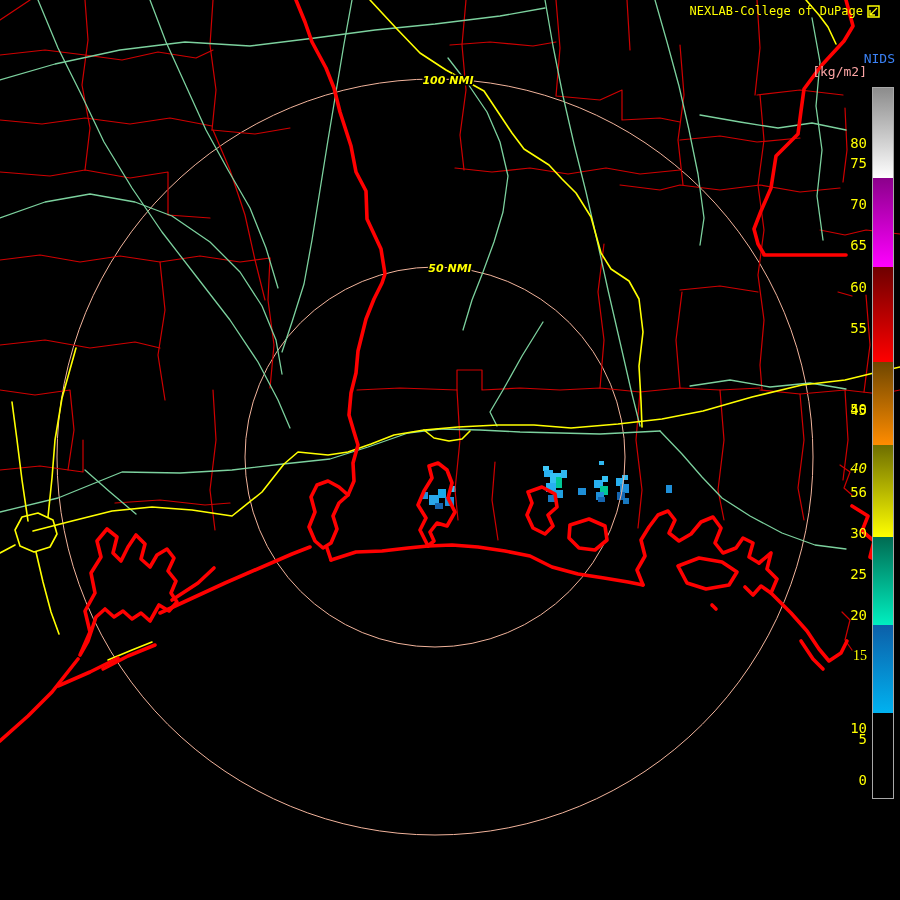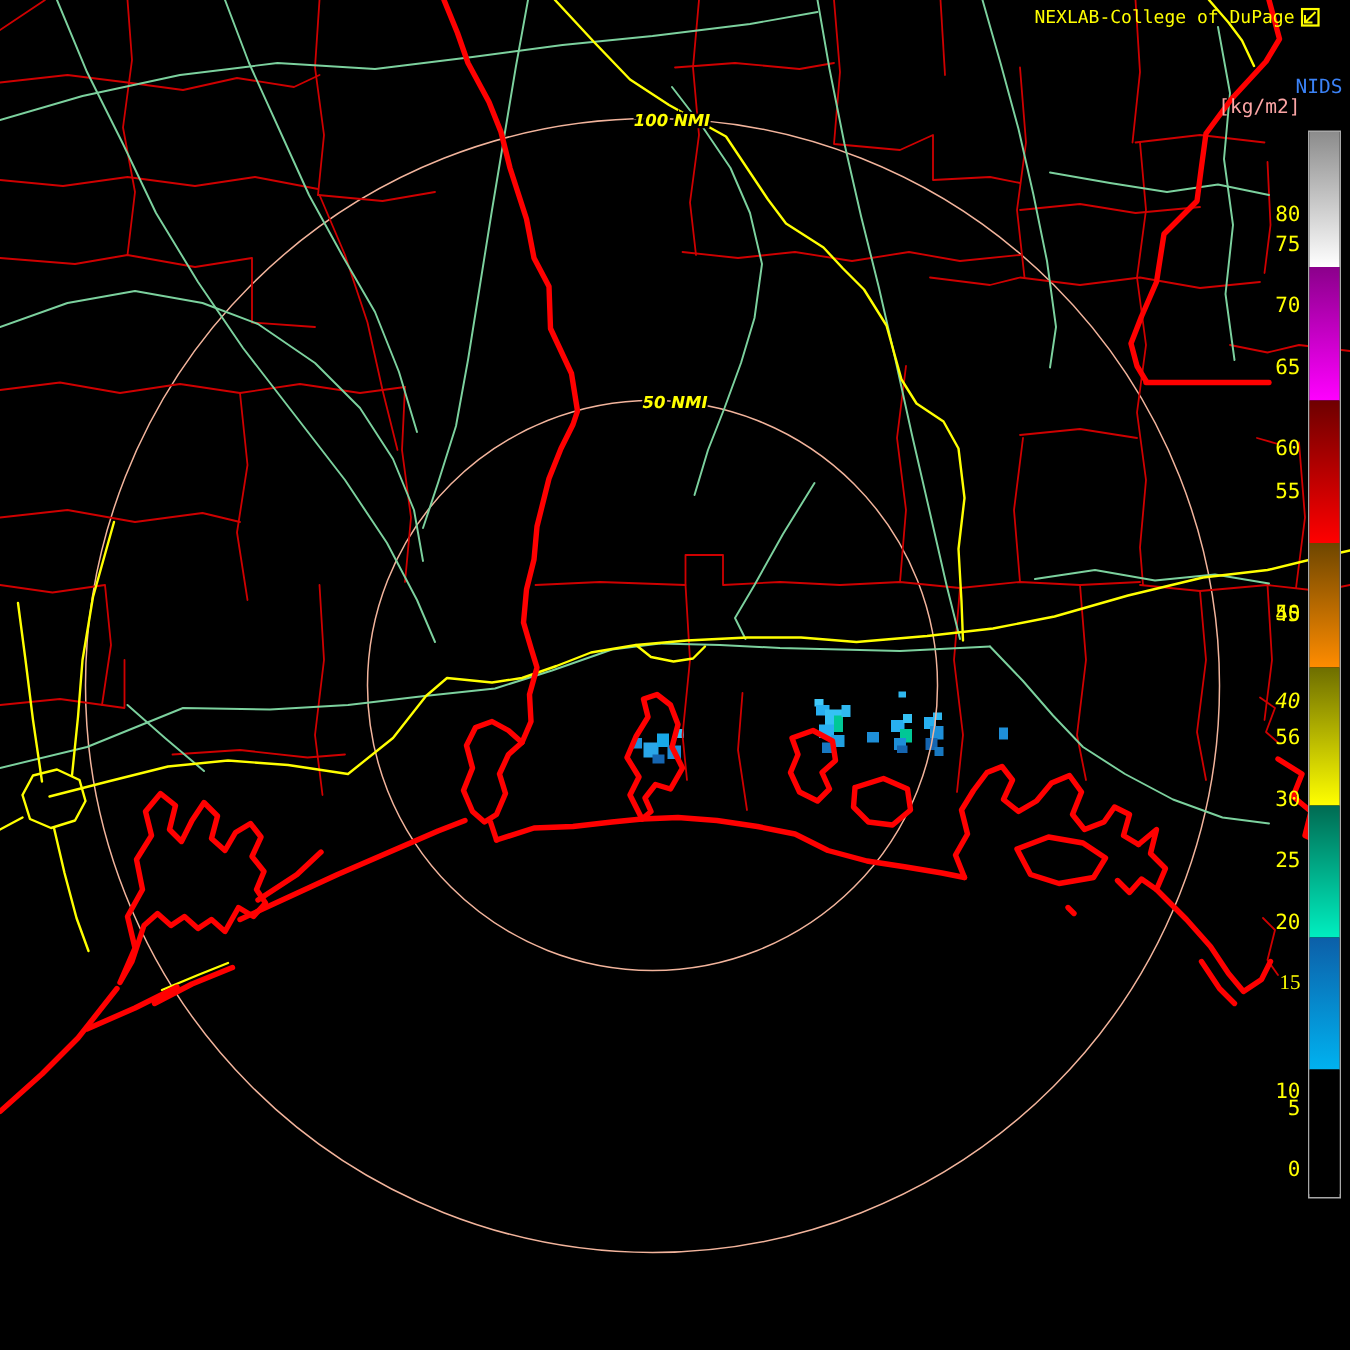--- a/index.html
+++ b/index.html
@@ -186,21 +186,21 @@
         <div style="position: absolute; left: 0px; right: 0px; top: 537px; height: 88px; background: linear-gradient(rgb(12, 95, 168), rgb(0, 178, 240));"></div>
         <div style="position: absolute; left: 0px; right: 0px; top: 625px; height: 83px; background: linear-gradient(rgb(0, 0, 0), rgb(0, 0, 0));"></div>
       </div>
   </div>
 
   <div style="position:absolute;inset:0;pointer-events:none;">
       <div class="tick" style="top: 114px; margin-top: 21px;">80</div>
       <div class="tick" style="top: 155px;">75</div>
       <div class="tick" style="top: 196px;">70</div>
       <div class="tick" style="top: 237px;">65</div>
-      <div class="tick" style="top: 279px; margin-top: 12px;">60</div>
+      <div class="tick" style="top: 279px;">60</div>
       <div class="tick" style="top: 320px;">55</div>
       <div class="tick" style="top: 361px; margin-top: 40px;">50</div>
       <div class="tick" style="top: 402px;">45</div>
       <div class="tick" style="top: 460px; font-style: italic;">40</div>
       <div class="tick" style="top: 484px;">56</div>
       <div class="tick" style="top: 525px;">30</div>
       <div class="tick" style="top: 566px;">25</div>
       <div class="tick" style="top: 607px;">20</div>
       <div class="tick" style="top: 648px; font-family: Liberation Serif, serif;">15</div>
       <div class="tick" style="top: 680px; margin-top: 40px;">10</div>

